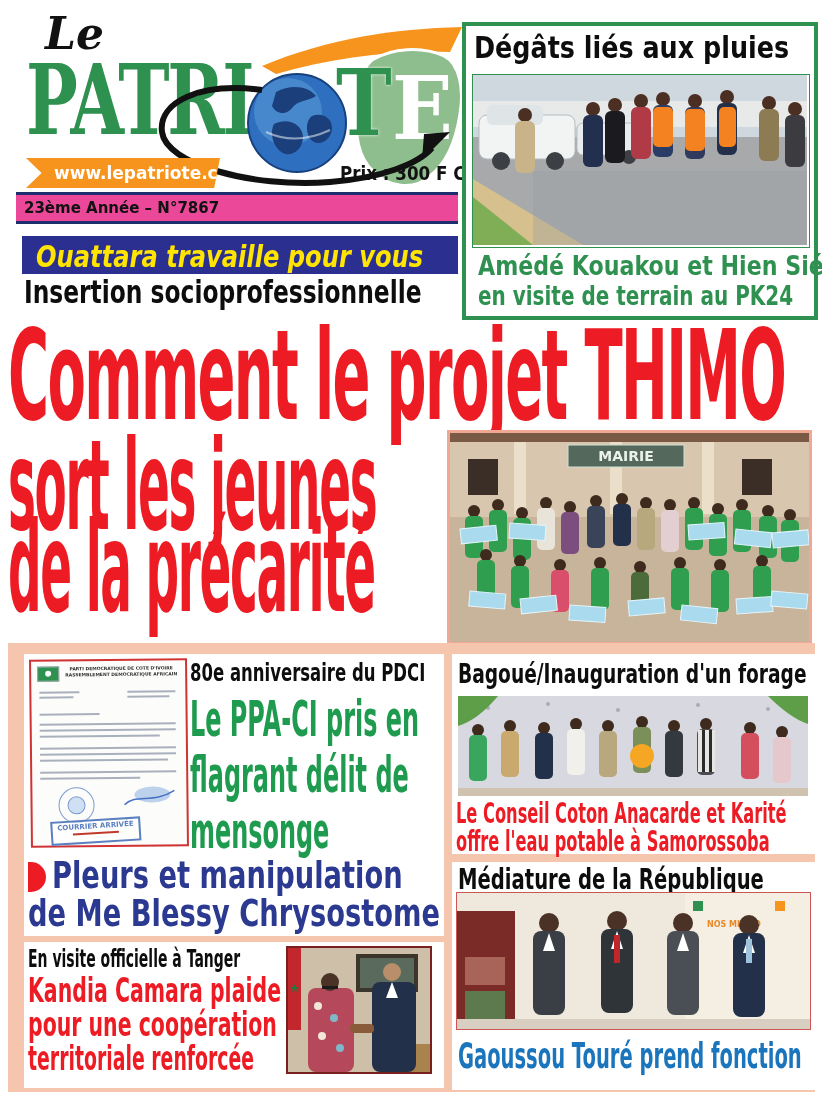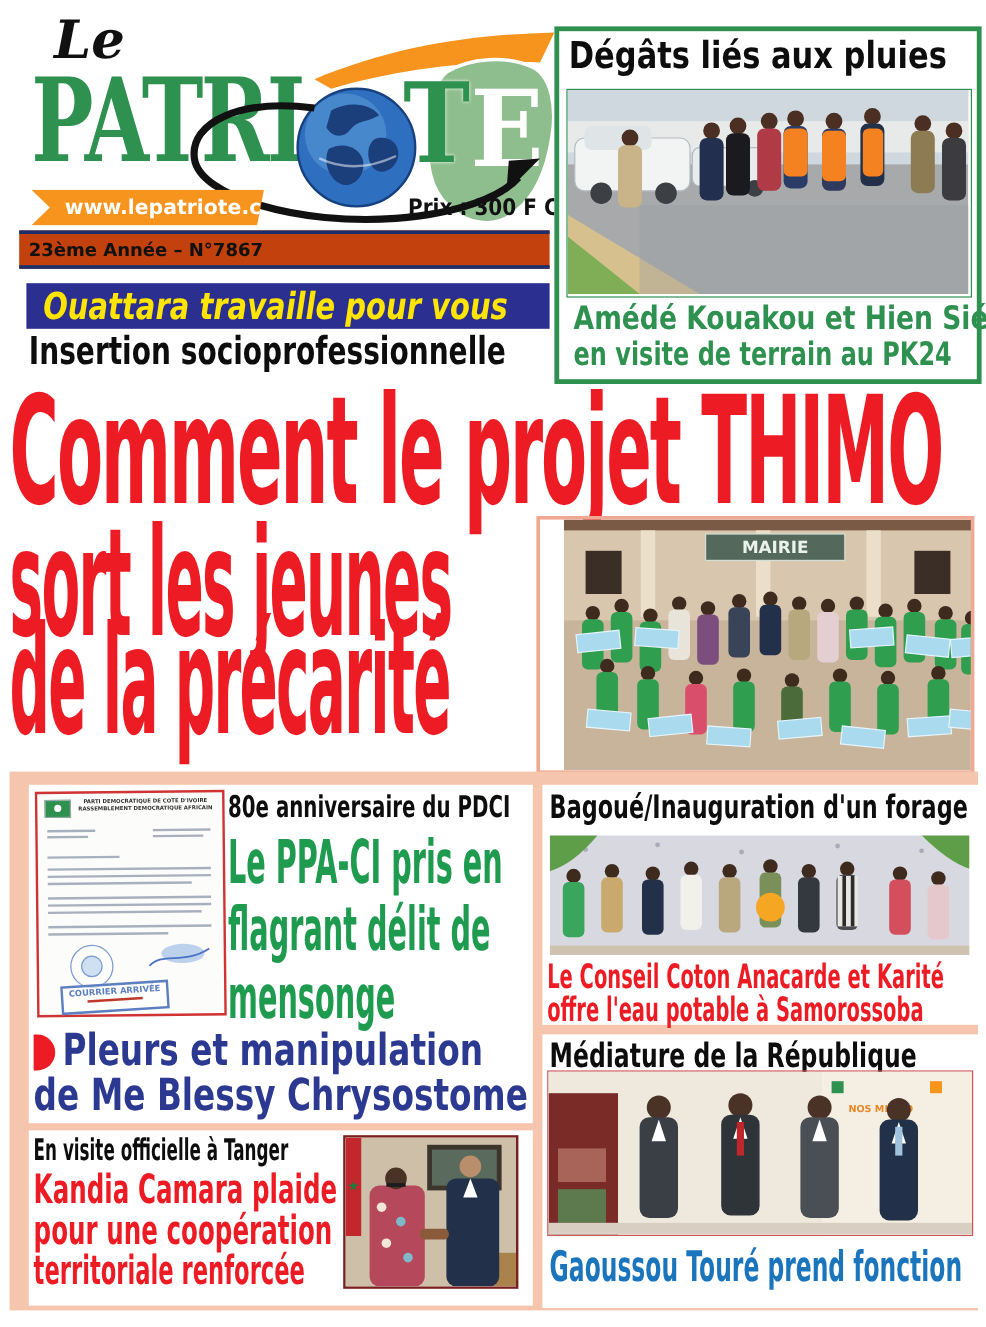--- a/index.html
+++ b/index.html
@@ -47,21 +47,21 @@
     <path d="M282,100 L310,72 L284,74 Z" fill="#111"></path>
   </svg>
 
   <div class="abs" style="left:26px;top:158px;width:194px;height:30px;background:#f7941d;
               clip-path:polygon(0% 0%,100% 0%,97% 100%,0% 100%,8% 50%);">
     <span class="cnd" style="left:28px;top:7px;font-size:17px;color:#fff;">www.lepatriote.ci</span>
   </div>
 
   <span class="cnd" style="left:340px;top:164px;font-size:19px;color:#111;transform:scaleX(0.88);">Prix : 300 F CFA</span>
 
-  <div class="abs" style="left:16px;top:192px;width:442px;height:32px;background:#c2410c;
+  <div class="abs" style="left:16px;top:192px;width:442px;height:32px;background:#ec4899;
               border-top:3px solid #1c2e6b;border-bottom:3px solid #1c2e6b;
               display:flex;align-items:center;justify-content:space-between;padding:0 8px;box-sizing:border-box;">
     <span style="font-weight:bold;font-size:15px;color:#111;">23ème Année – N°7867</span>
   </div>
 
   <div class="abs" style="left:462px;top:22px;width:356px;height:298px;border:4px solid #2e9150;background:#fff;box-sizing:border-box;">
   </div>
   <span class="cnd" style="left:474px;top:32px;font-size:31px;color:#0d0d0d;transform:scaleX(0.82);">Dégâts liés aux pluies</span>
   <div class="photo" style="left:472px;top:74px;width:336px;height:172px;border:1px solid #2e9150;">
     <svg width="334" height="170" viewBox="0 0 334 170">
@@ -106,21 +106,21 @@
 
   <div class="abs" style="left:22px;top:236px;width:436px;height:38px;background:#2b2f90;"></div>
   <span class="cnd" style="left:36px;top:241px;font-size:31px;font-style:italic;color:#ffe500;transform:scaleX(0.78);">Ouattara travaille pour vous</span>
 
   <span class="cnd" style="left:24px;top:276px;font-size:32px;color:#0d0d0d;font-weight:600;transform:scaleX(0.73);">Insertion socioprofessionnelle</span>
 
   <span class="cnd" style="left:8px;top:314px;font-size:100px;color:#ed1c24;letter-spacing:-3px;transform:scale(0.56,1.25);">Comment le projet THIMO</span>
   <span class="cnd" style="left:8px;top:424px;font-size:100px;color:#ed1c24;letter-spacing:-3px;transform:scale(0.47,1.25);">sort les jeunes</span>
   <span class="cnd" style="left:8px;top:506px;font-size:100px;color:#ed1c24;letter-spacing:-3px;transform:scale(0.47,1.25);">de la précarité</span>
 
-  <div class="photo" style="left:447px;top:430px;width:365px;height:215px;border:3px solid #f0a893;box-sizing:border-box;padding-left:20px;">
+  <div class="photo" style="left:447px;top:430px;width:365px;height:215px;border:3px solid #f0a893;box-sizing:border-box;">
     <svg width="359" height="209" viewBox="0 0 359 209">
       <rect width="359" height="209" fill="#c8b49a"></rect>
       <rect width="359" height="84" fill="#d9c6ae"></rect>
       <rect width="359" height="9" fill="#7b5a45"></rect>
       <rect x="18" y="26" width="30" height="36" fill="#3a2e26"></rect>
       <rect x="292" y="26" width="30" height="36" fill="#3a2e26"></rect>
       <rect x="64" y="9" width="12" height="72" fill="#ecdfca"></rect>
       <rect x="160" y="9" width="12" height="72" fill="#ecdfca"></rect>
       <rect x="252" y="9" width="12" height="72" fill="#ecdfca"></rect>
       <rect x="118" y="12" width="116" height="22" fill="#55685c" stroke="#cfe0d4"></rect>

